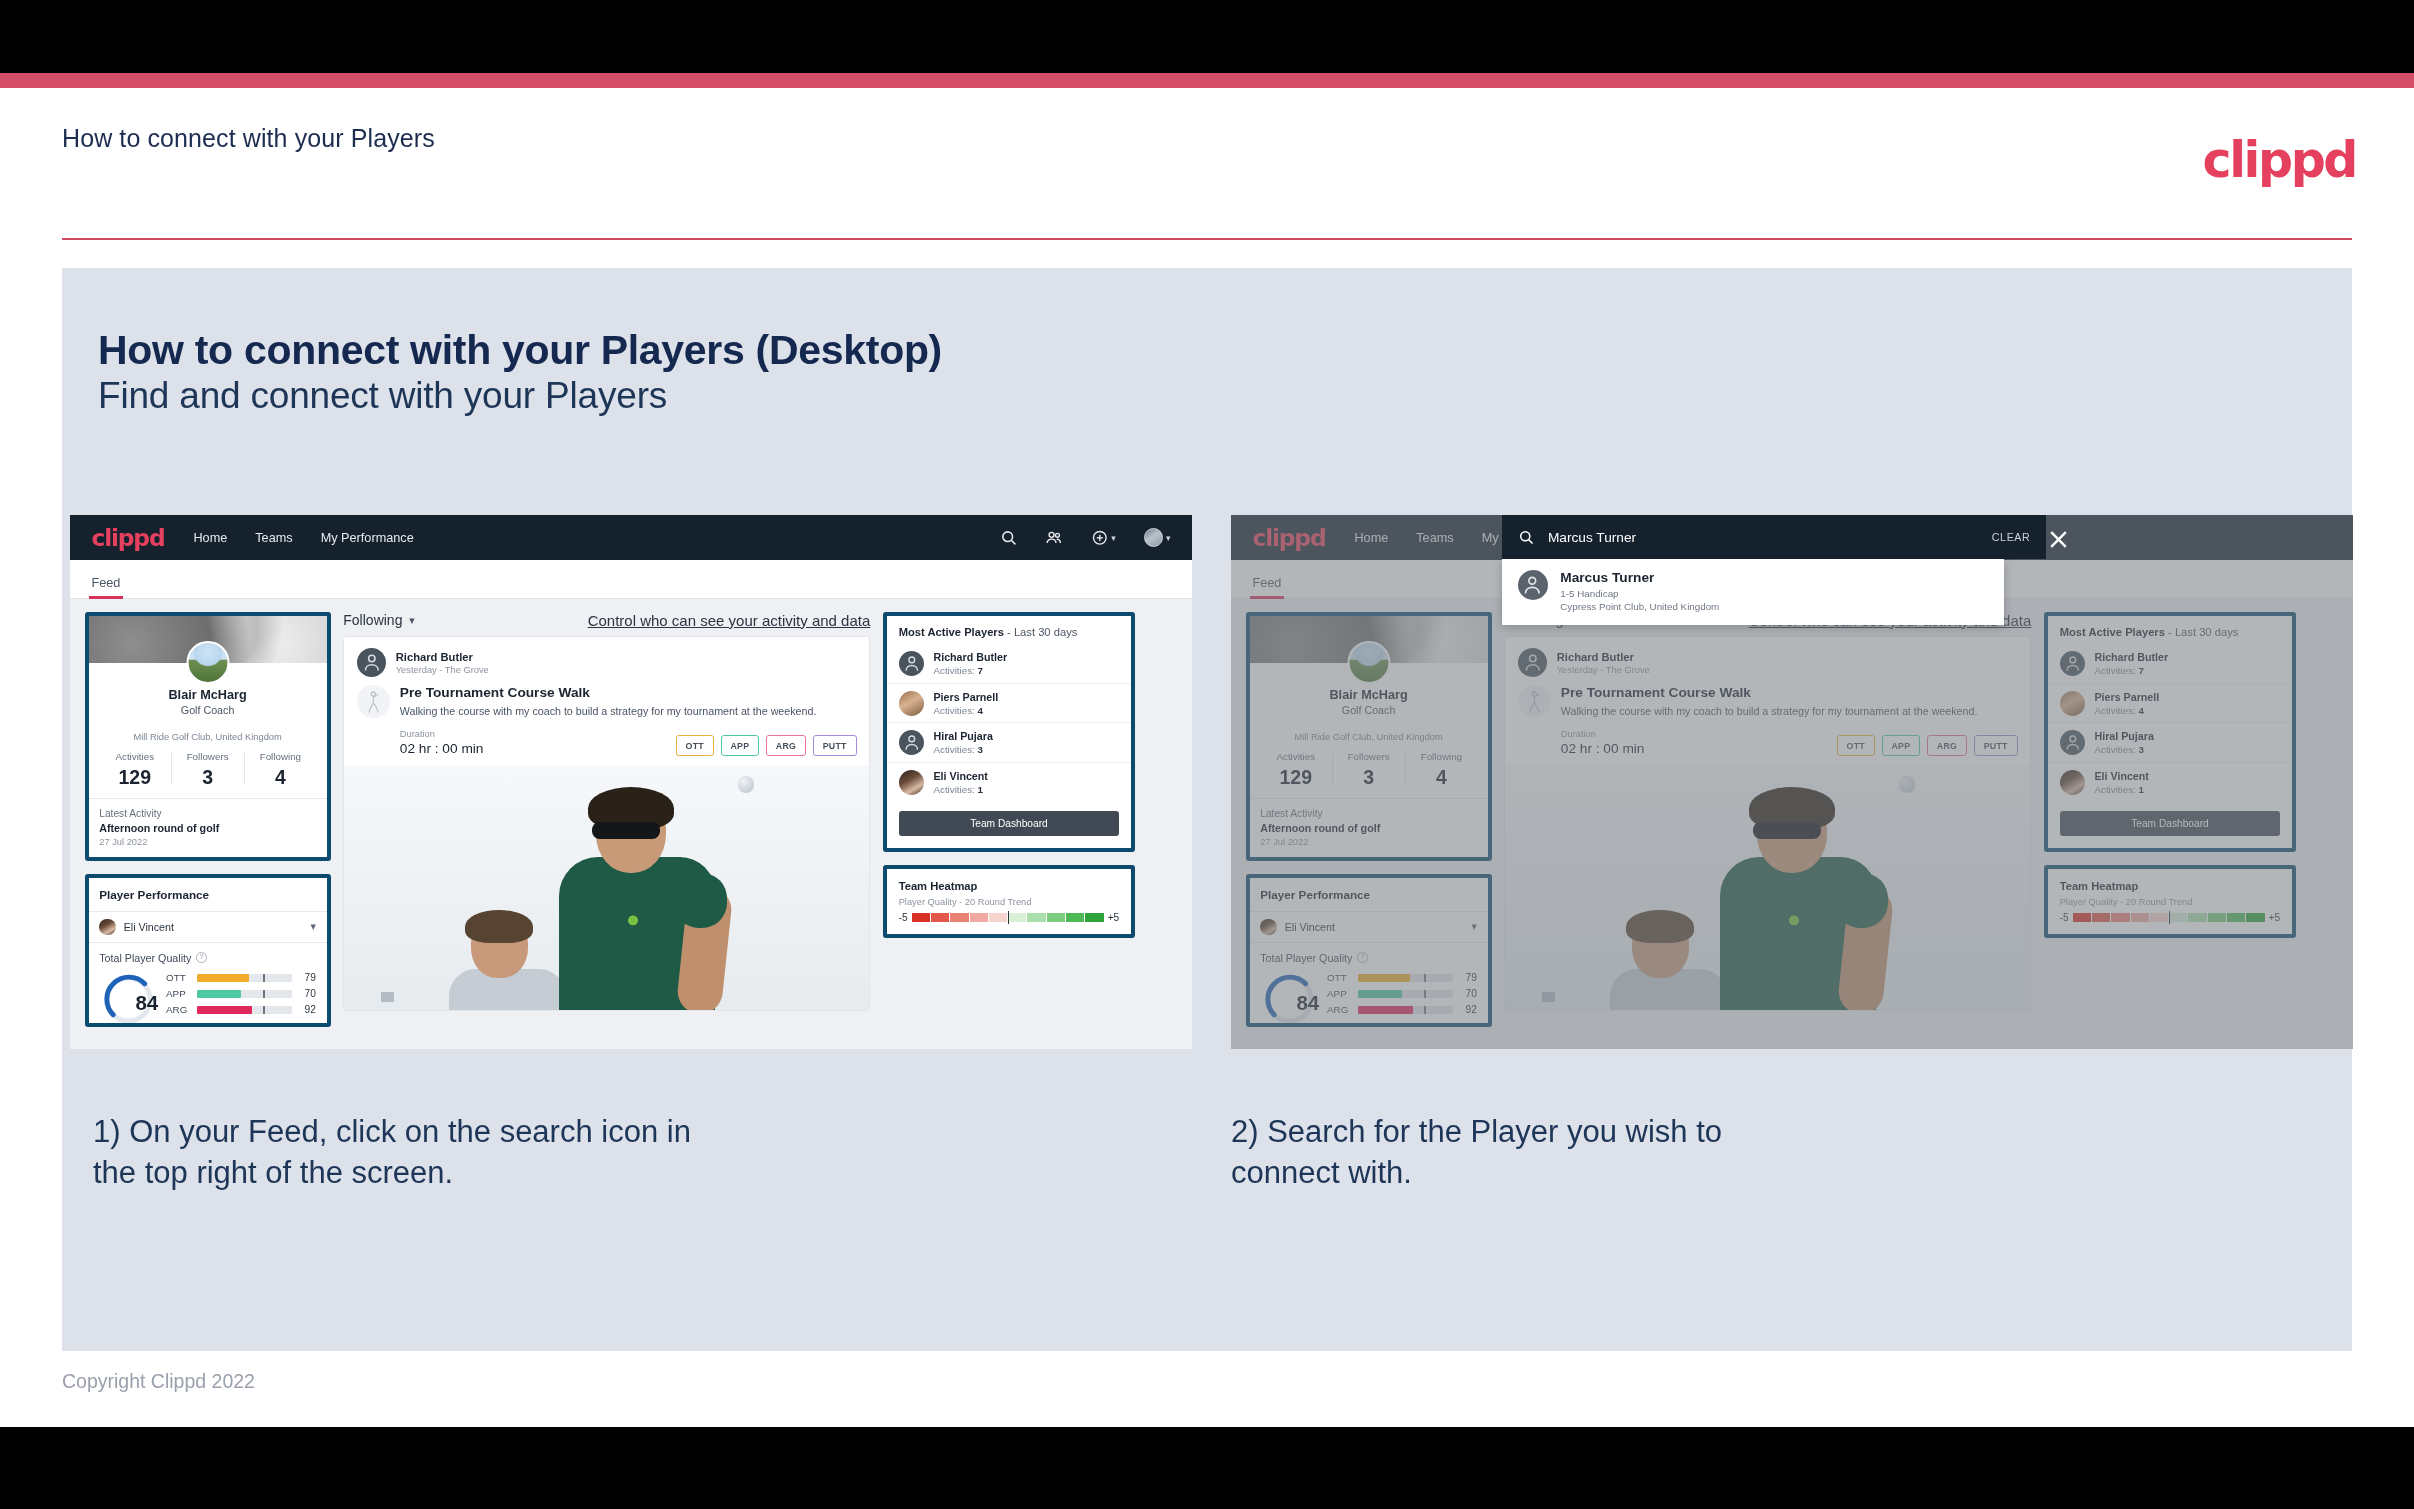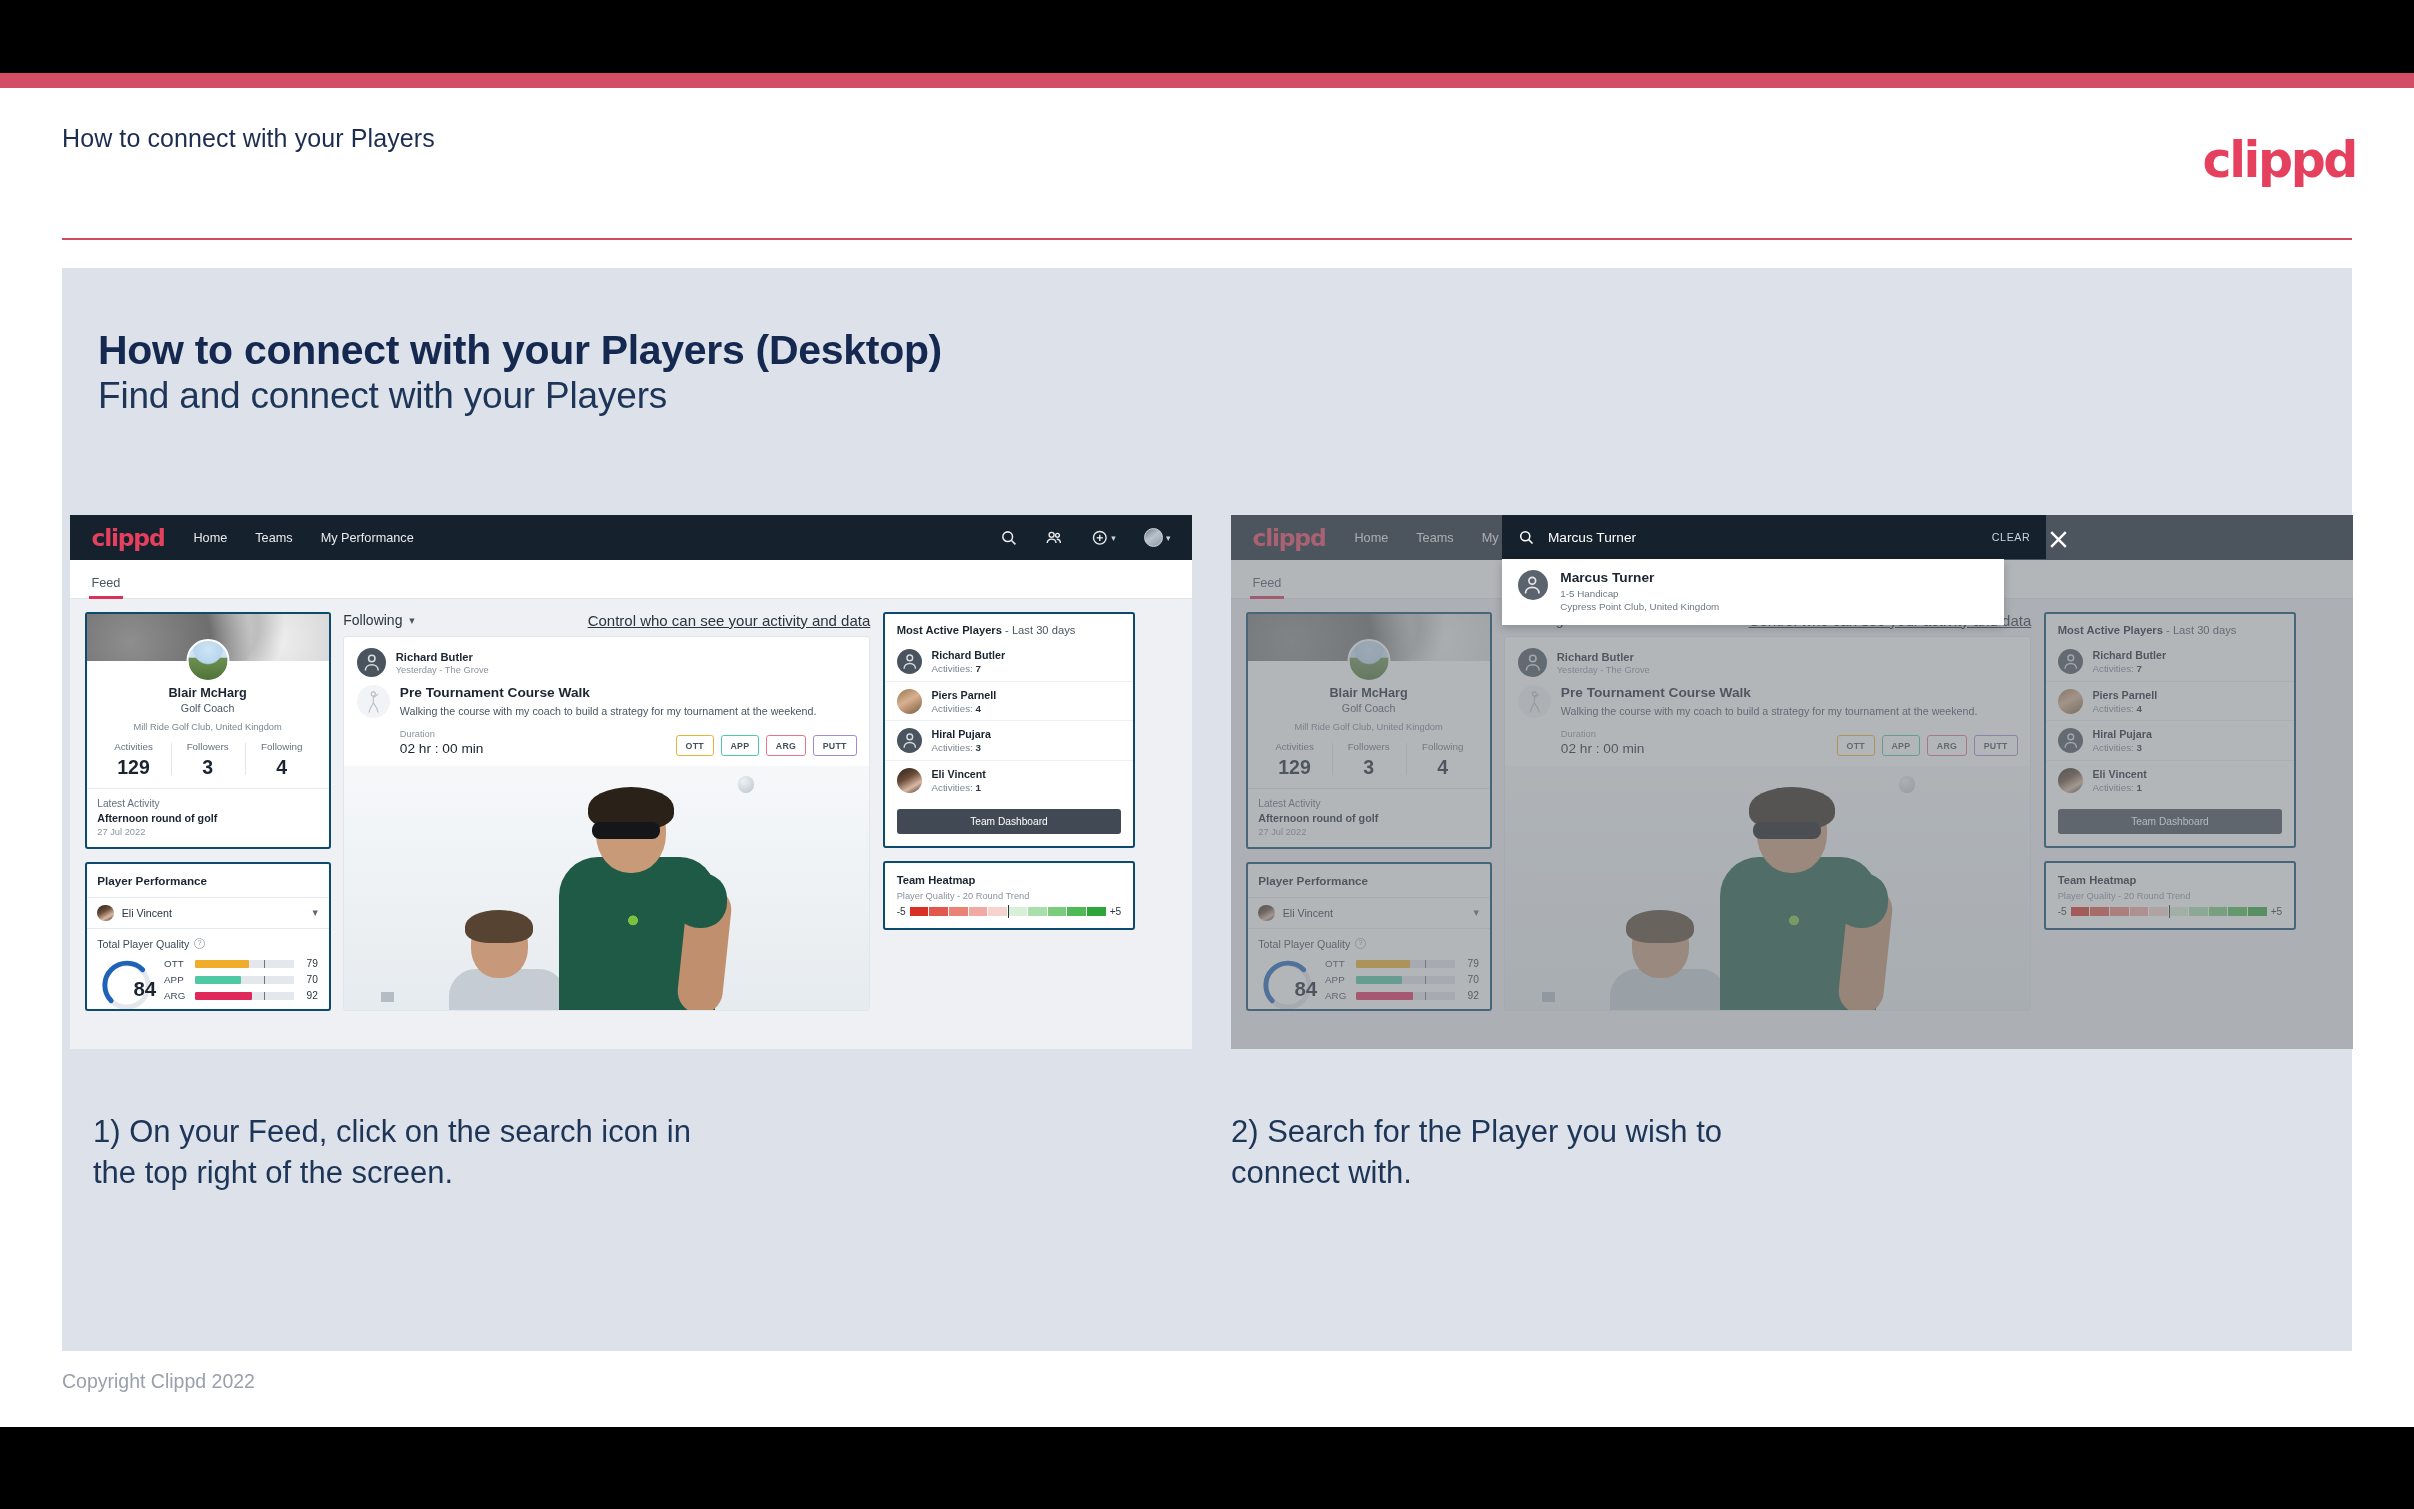--- a/index.html
+++ b/index.html
@@ -103,42 +103,42 @@
     content:""; position:absolute; left:-2.9px; right:-2.9px; bottom:-1px;
     height:2.9px; background:#d9325a;
   }
 
   
   .content { display:flex; gap:12.7px; padding:12.7px 14.6px 0 14.6px; }
   .col-left { width:246px; flex:none; }
   .col-mid  { width:527px; flex:none; }
   .col-right{ width:252px; flex:none; }
 
-  .card { background:#fff; border:2px solid #0c4a6e; border-radius:2.9px; }
+  .card { background:#fff; border:4px solid #0c4a6e; border-radius:2.9px; }
 
   
   .prof-banner {
     height:47px; position:relative;
     background:
       radial-gradient(circle at 18% 60%, #8e8e8e 0%, #6e6e6e 40%, transparent 60%),
       radial-gradient(circle at 52% 25%, #d9d9d9 0%, #bdbdbd 35%, transparent 55%),
       radial-gradient(circle at 78% 55%, #efefef 0%, #d2d2d2 40%, transparent 60%),
       linear-gradient(175deg,#a8a8a8,#7a7a7a 55%,#999 100%);
   }
   .prof-av {
     position:absolute; left:50%; top:25px; transform:translateX(-50%);
     width:43px; height:43px; border-radius:50%; border:2px solid #fff;
     background:
       radial-gradient(circle at 50% 22%, #cfe4f5 0%, #b9d6ee 38%, transparent 42%),
       linear-gradient(180deg,#cde3f3 0%,#cde3f3 42%,#6f8f52 43%,#4e7437 100%);
   }
   .prof-body { padding:25px 9.8px 8.8px; text-align:center; }
   .prof-name { font-size:12.7px; font-weight:bold; color:#1b2430; }
   .prof-role { font-size:10.7px; color:#4a5563; margin-top:2px; }
-  .prof-club { font-size:9.3px; color:#7b8593; margin-top:8px; }
+  .prof-club { font-size:9.3px; color:#7b8593; margin-top:16px; }
   .prof-stats { display:flex; margin-top:9.8px; }
   .stat { flex:1; position:relative; }
   .stat + .stat::before {
     content:""; position:absolute; left:0; top:2px; bottom:3.9px; width:1px; background:#e2e5ea;
   }
   .stat-lbl { font-size:9.8px; color:#66707d; }
   .stat-val { font-size:19.5px; font-weight:bold; color:#1b2430; margin-top:3.9px; }
   .prof-div { height:1px; background:#e6e9ed; }
   .latest { padding:8.8px 10.7px 10.7px; }
   .latest-lbl { font-size:10.2px; color:#66707d; }

